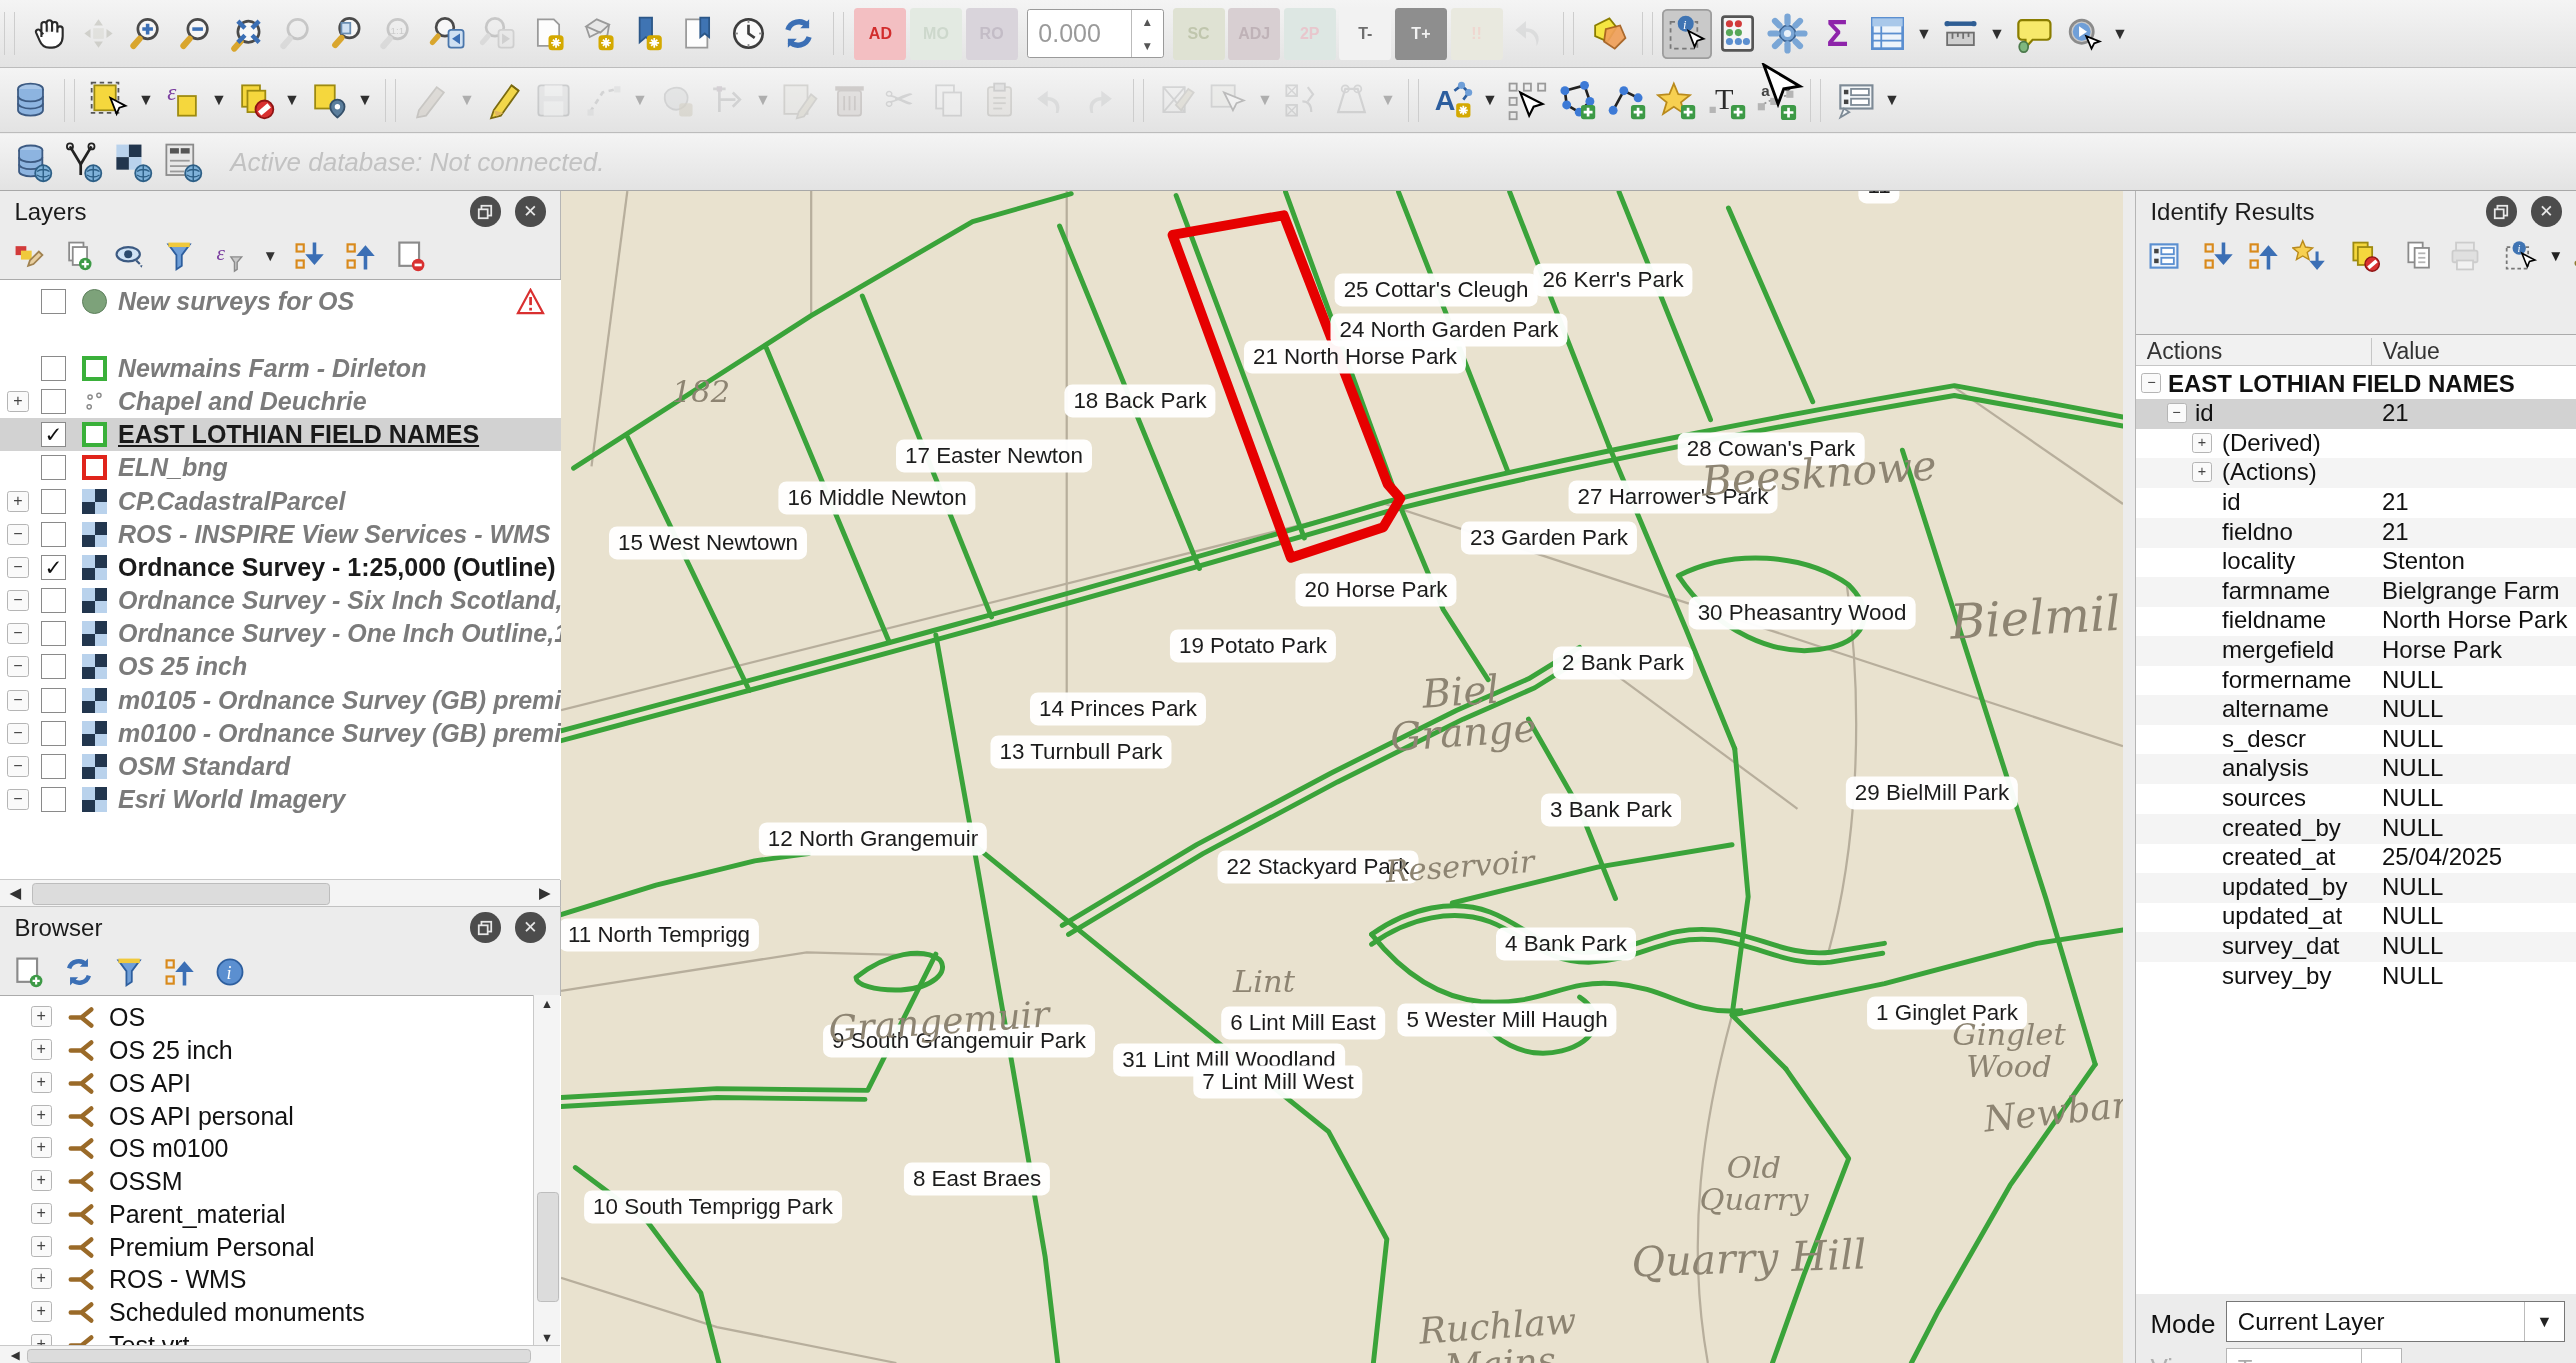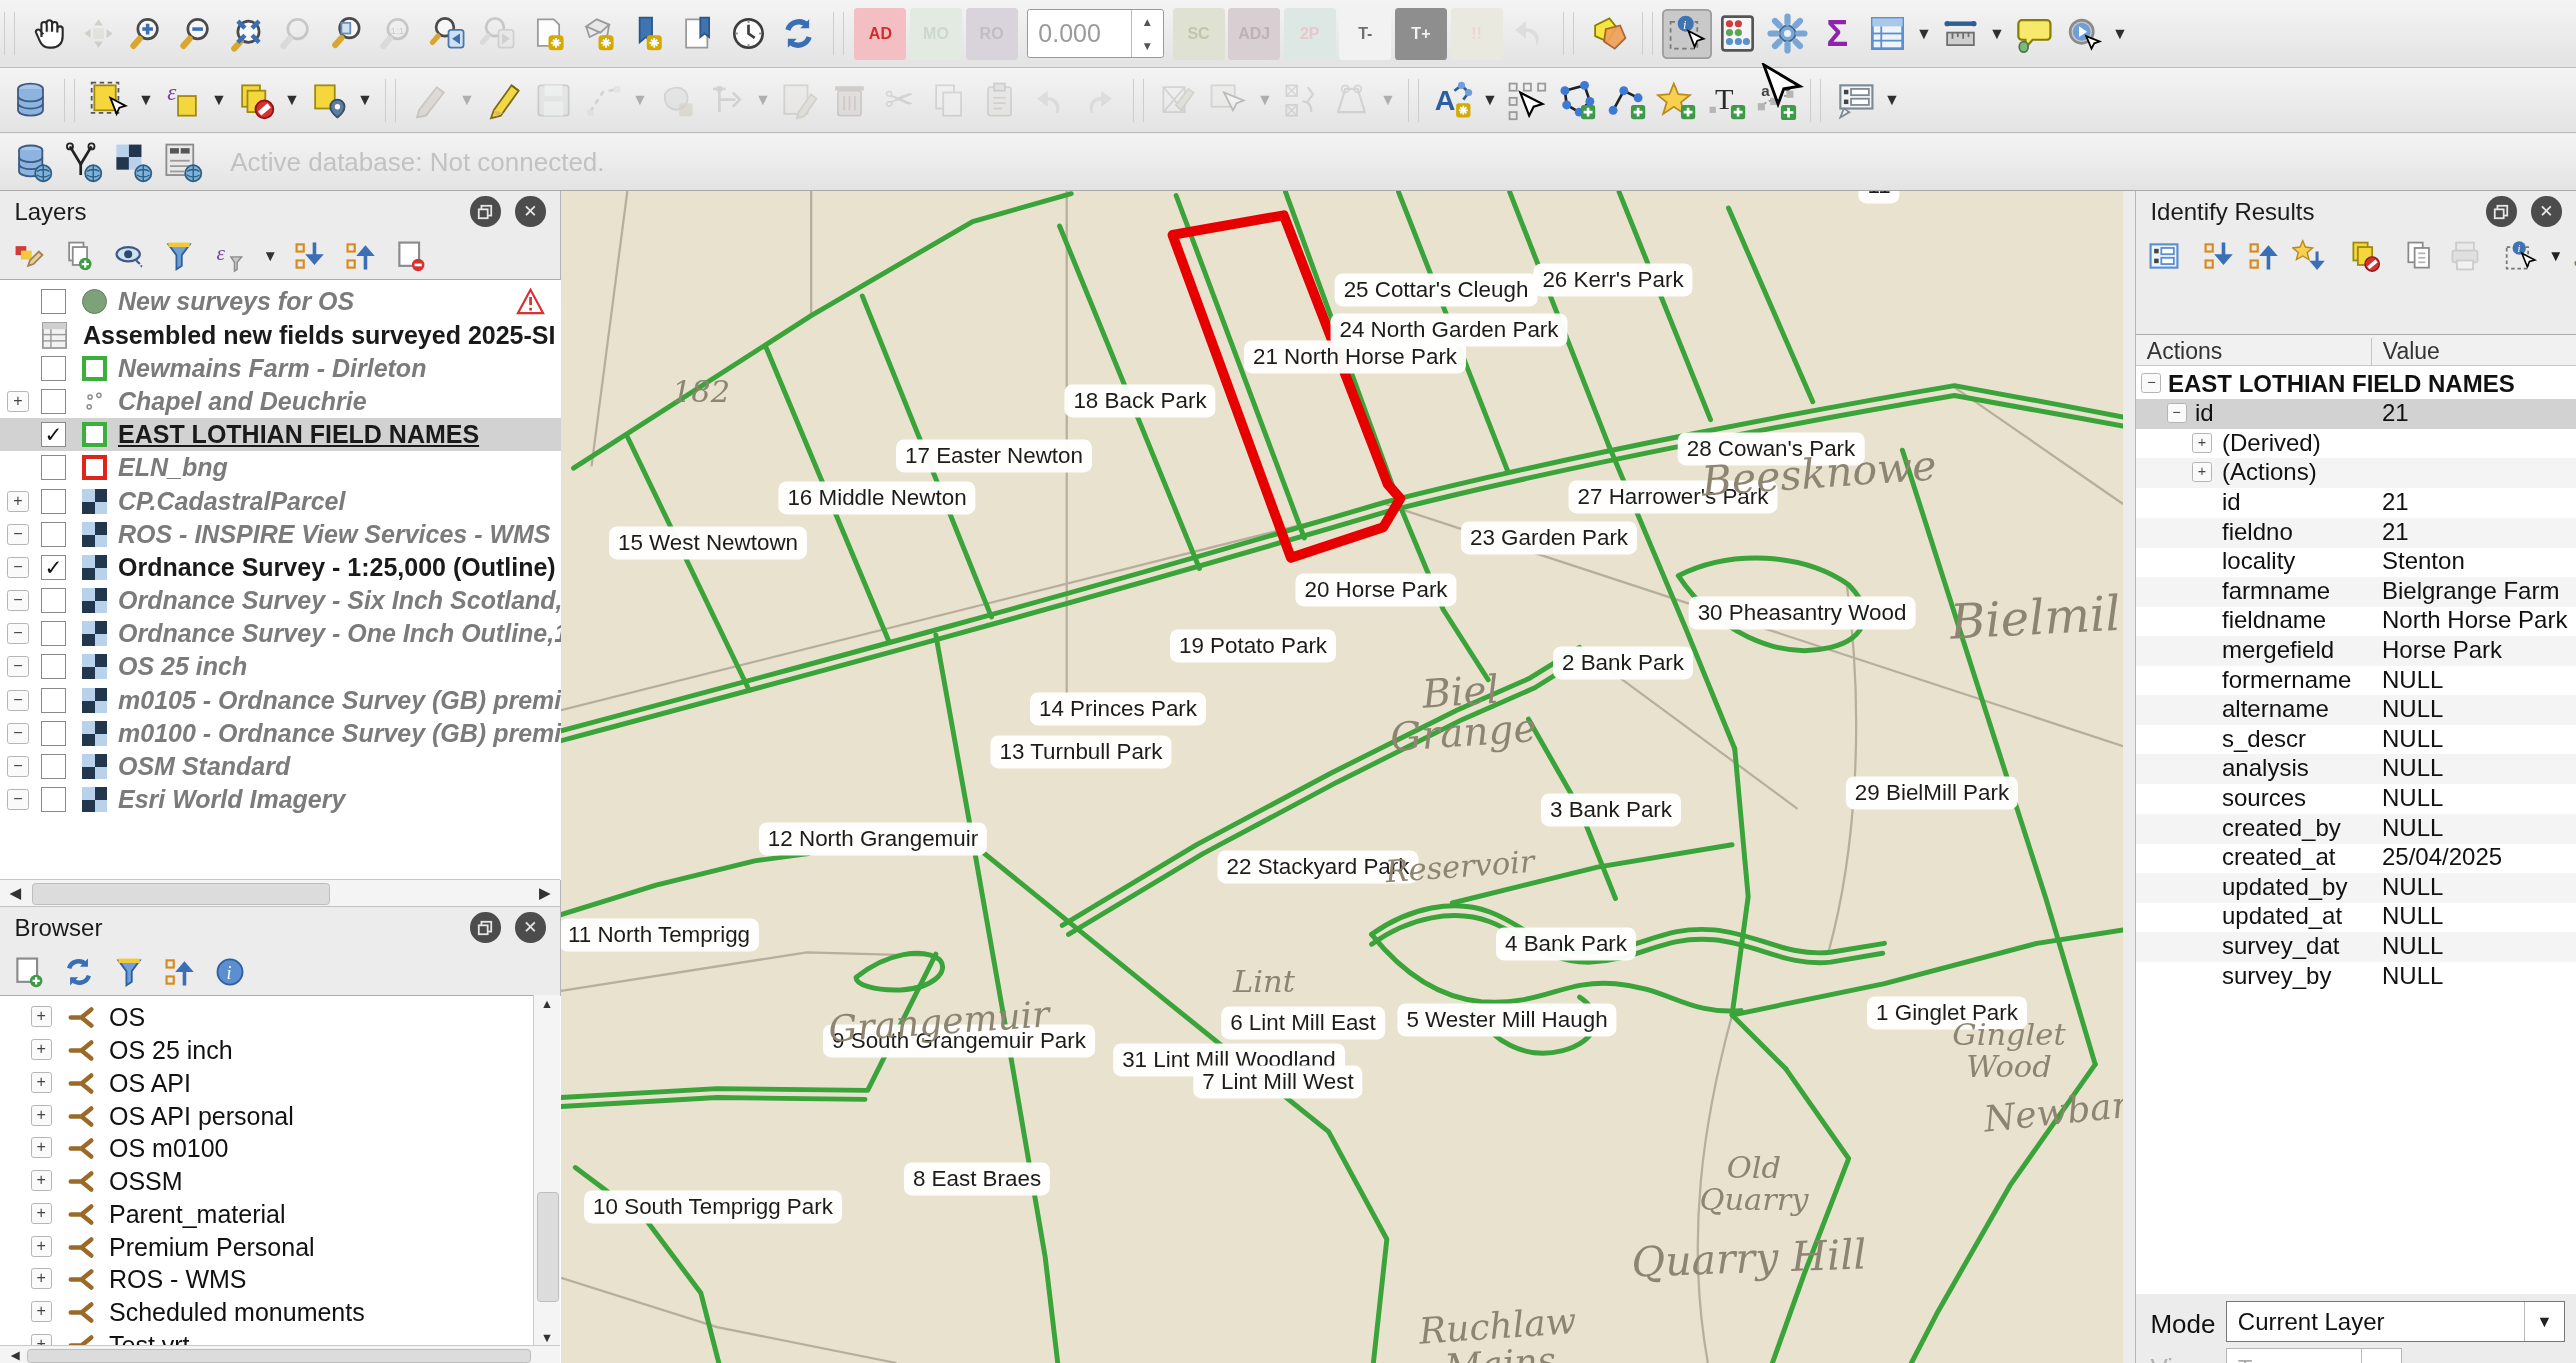--- a/index.html
+++ b/index.html
@@ -2,21 +2,21 @@
 <html style="font-size:14.4px"><head>
 <meta charset="utf-8">
 <style>
   html,body{margin:0;padding:0;background:#d8d8d8;font-family:"Liberation Sans",sans-serif;}
   #root{position:relative;width:2576px;height:1363px;background:#ececec;overflow:hidden;}
   
   .toolbar{position:absolute;left:0;width:2576px;display:flex;align-items:center;
     background:linear-gradient(#f4f4f4,#e3e3e3);border-bottom:0.9px solid #bcbcbc;box-sizing:border-box;}
   #tb1{top:0;height:68px;}
   #tb2{top:68px;height:65px;}
-  #tb3{top:134px;height:57px;border-bottom:0.9px solid #a8a8a8;}
+  #tb3{top:134px;height:57px;border-bottom:0.9px solid #a8a8a8;font-style:italic;}
   .tb{width:50px;height:50px;display:flex;align-items:center;justify-content:center;border-radius:5.4px;flex:0 0 auto;}
   .tb.pressed{background:#c9c9c9;box-shadow:inset 0 0 0 1.8px #9d9d9d;}
   .dis{opacity:.32;filter:grayscale(.7);}
   .ddv{width:23px;height:50px;display:flex;align-items:center;justify-content:center;color:#2f2f2f;font-size:16px;flex:0 0 auto;}
   .sep{width:9px;height:43px;border-left:1.8px solid #cdcdcd;border-right:1.8px solid #cdcdcd;margin:0 9px;flex:0 0 auto;}
   .lt{min-width:52px;height:52px;border-radius:3.6px;display:flex;align-items:center;justify-content:center;
       font-weight:bold;font-size:16px;flex:0 0 auto;margin:0 1.8px;}
   .spin{width:135px;height:47px;background:#fff;border:1.8px solid #9a9a9a;border-radius:2.7px;display:flex;align-items:center;flex:0 0 auto;margin:0 7.2px;}
   .spin .val{flex:1;padding-left:10.8px;color:#9a9a9a;font-size:25px;}
   .spin .btns{width:30.5px;height:100%;border-left:1.8px solid #bbb;display:flex;flex-direction:column;}
@@ -709,32 +709,20 @@
           <span class="licon">
             <span class="ic-circ"></span>
           </span>
           <span class="llabel it">New surveys for OS</span>
           <span class="warn"><svg width="29" height="27" viewBox="0 0 32 30">
               <path d="M16 2L30 28H2z" fill="#fff" stroke="#d93030" stroke-width="2.4"></path>
               <rect x="14.6" y="10" width="3" height="9" fill="#d93030"></rect>
               <rect x="14.6" y="22" width="3" height="3" fill="#d93030"></rect>
             </svg></span>
         </div>
-        <div class="trow" style="top: 39px;">
-          <span class="licon" style="left: 41px;">
-            <svg width="25" height="27" viewBox="0 0 28 30">
-              <rect x="1" y="1" width="26" height="28" fill="#f2f2f2" stroke="#9a9a9a" stroke-width="2"></rect>
-              <rect x="1" y="1" width="26" height="7" fill="#cfcfcf"></rect>
-              <line x1="1" y1="14" x2="27" y2="14" stroke="#9a9a9a" stroke-width="1.6"></line>
-              <line x1="1" y1="21" x2="27" y2="21" stroke="#9a9a9a" stroke-width="1.6"></line>
-              <line x1="10" y1="8" x2="10" y2="29" stroke="#9a9a9a" stroke-width="1.6"></line>
-            </svg>
-          </span>
-          <span class="llabel b" style="left: 83px;">Assembled new fields surveyed 2025-SI</span>
-        </div>
         <div class="trow" style="top: 72px;">
           <span class="cb"></span>
           <span class="licon">
             <span class="ic-sqg"></span>
           </span>
           <span class="llabel it">Newmains Farm - Dirleton</span>
         </div>
         <div class="trow" style="top: 105px;">
           <span class="exp">+</span>
           <span class="cb"></span>

